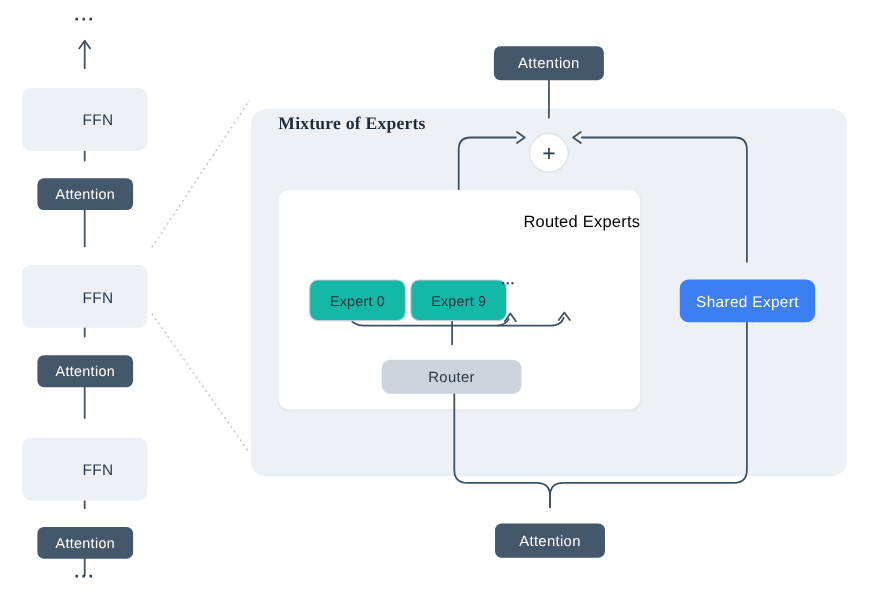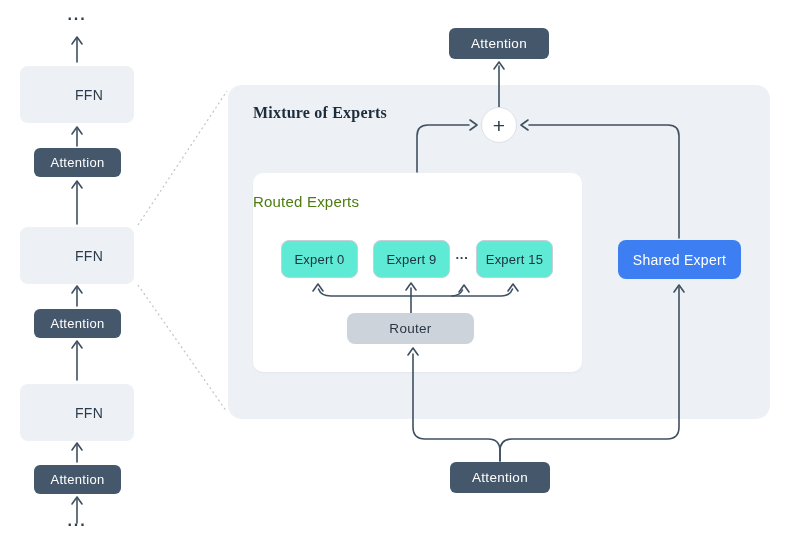--- a/index.html
+++ b/index.html
@@ -1,21 +1,21 @@
 <!DOCTYPE html>
 <html><head>
 <meta charset="utf-8">
 <style>
   html,body{margin:0;padding:0;background:#ffffff;}
   .stage{
     position:relative;width:800px;height:545px;background:#ffffff;
     font-family:"Liberation Sans", sans-serif;overflow:hidden;
   }
   .abs{position:absolute;}
-  .box{display:flex;align-items:center;justify-content:center;box-sizing:border-box;}
+  .box{display:flex;align-items:center;justify-content:center;box-sizing:border-box;margin-top:14px;}
   .ffn{
     left:20px;width:114px;height:57px;background:#edf0f4;border-radius:8px;
     font-size:14px;color:#2b3b4b;letter-spacing:.3px;padding-left:24px;
   }
   .attn-left{
     left:34px;width:87px;height:29px;background:#45576b;border-radius:6px;
     font-size:13px;color:#ffffff;letter-spacing:.3px;
   }
   .attn-right{
     width:100px;height:31px;background:#45576b;border-radius:6px;
@@ -29,25 +29,25 @@
     left:228px;top:85px;width:542px;height:334px;background:#edf0f4;border-radius:14px;
   }
   .moe-title{
     left:253px;top:104px;font-size:16px;font-weight:bold;color:#1d2c3b;letter-spacing:.2px;font-family:Liberation Serif, serif;
   }
   .routed-panel{
     left:253px;top:173px;width:329px;height:199px;background:#ffffff;border-radius:10px;
     box-shadow:0 1px 2px rgba(40,55,70,.05);
   }
   .routed-title{
-    left:253px;top:193px;width:329px;text-align:left;
-    font-size:15px;color:#4d7c0f;letter-spacing:.2px;
+    left:253px;top:193px;width:329px;text-align:right;
+    font-size:15px;color:#000000;letter-spacing:.2px;
   }
   .expert{
-    top:240px;width:77px;height:38px;background:#5eead4;border:1px solid #c7ced8;
+    top:240px;width:88px;height:38px;background:#14b8a6;border:1px solid #c7ced8;
     border-radius:8px;font-size:13px;color:#22313f;letter-spacing:.2px;
   }
   .expert-dots{
     left:450px;top:250px;width:24px;text-align:center;
     font-size:13px;font-weight:bold;color:#2c3c4c;
   }
   .router{
     left:347px;top:313px;width:127px;height:31px;background:#cdd3db;border-radius:8px;
     font-size:13.5px;color:#2a3644;letter-spacing:.3px;
   }
@@ -127,21 +127,20 @@
   <div class="abs box ffn z3" style="top:384px">FFN</div>
   <div class="abs box attn-left z3" style="top:465px">Attention</div>
   <div class="abs dots z3" style="top:518px">···</div>
 
   <div class="abs moe-title z3">Mixture of Experts</div>
   <div class="abs routed-title z3">Routed Experts</div>
 
   <div class="abs box expert z3" style="left:281px">Expert 0</div>
   <div class="abs box expert z3" style="left:373px">Expert 9</div>
   <div class="abs expert-dots z3">···</div>
-  <div class="abs box expert z3" style="left:476px">Expert 15</div>
 
   <div class="abs box shared z3">Shared Expert</div>
   <div class="abs box router z3">Router</div>
   <div class="abs box sum z3">+</div>
 
   <div class="abs box attn-right z3" style="left:449px;top:28px">Attention</div>
   <div class="abs box attn-right z3" style="left:450px;top:462px">Attention</div>
 
 </div>
 

